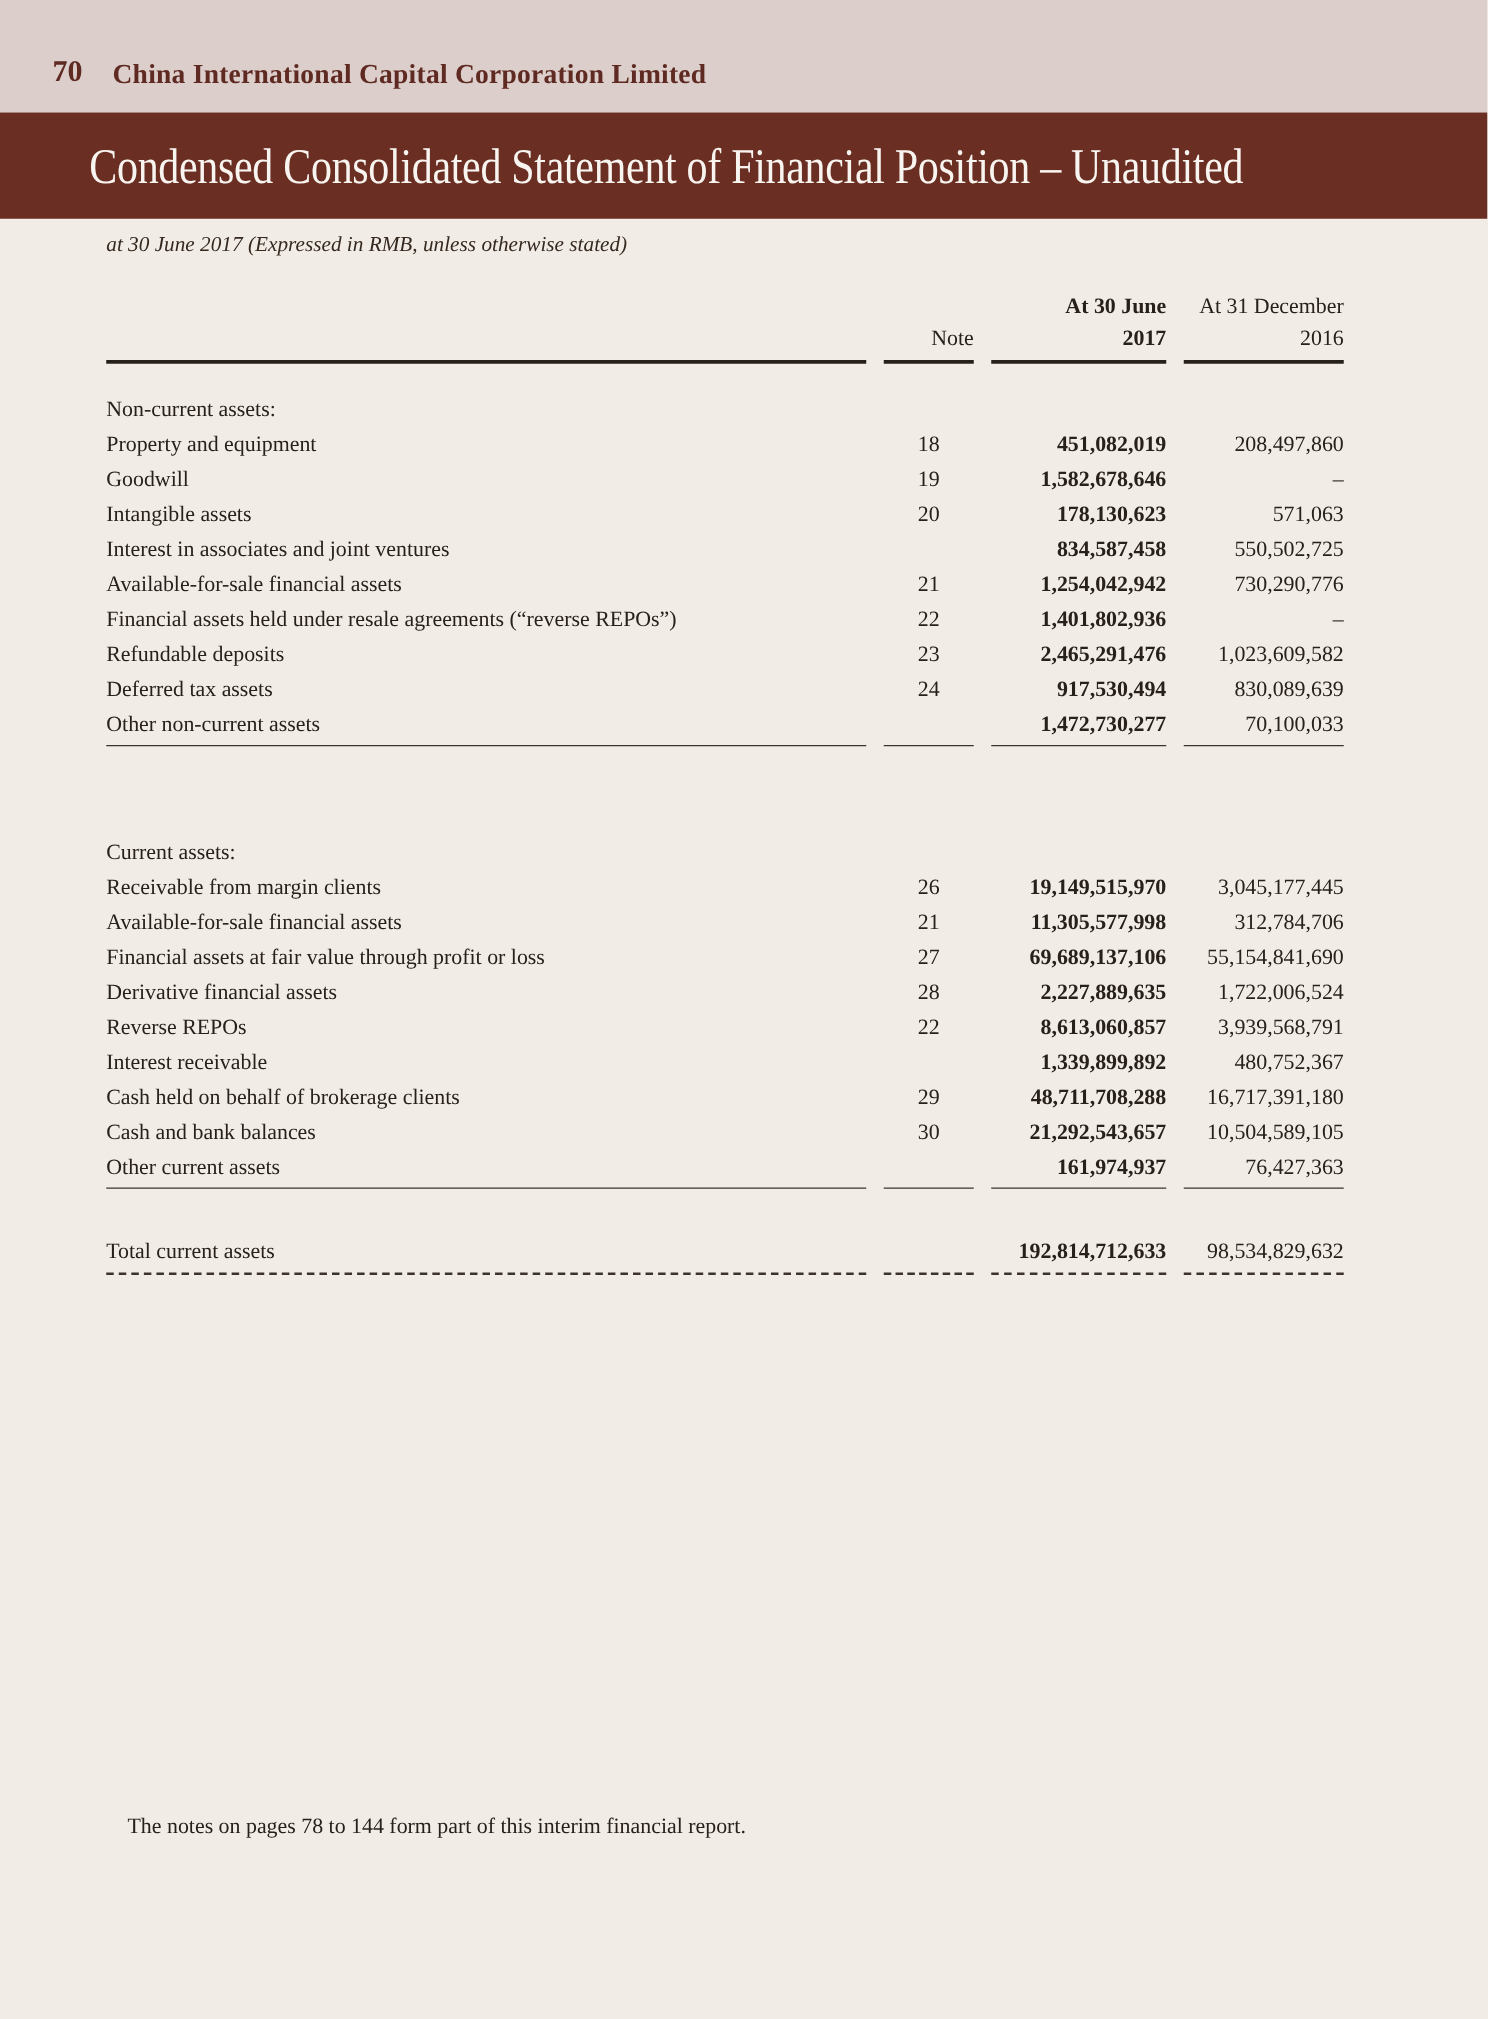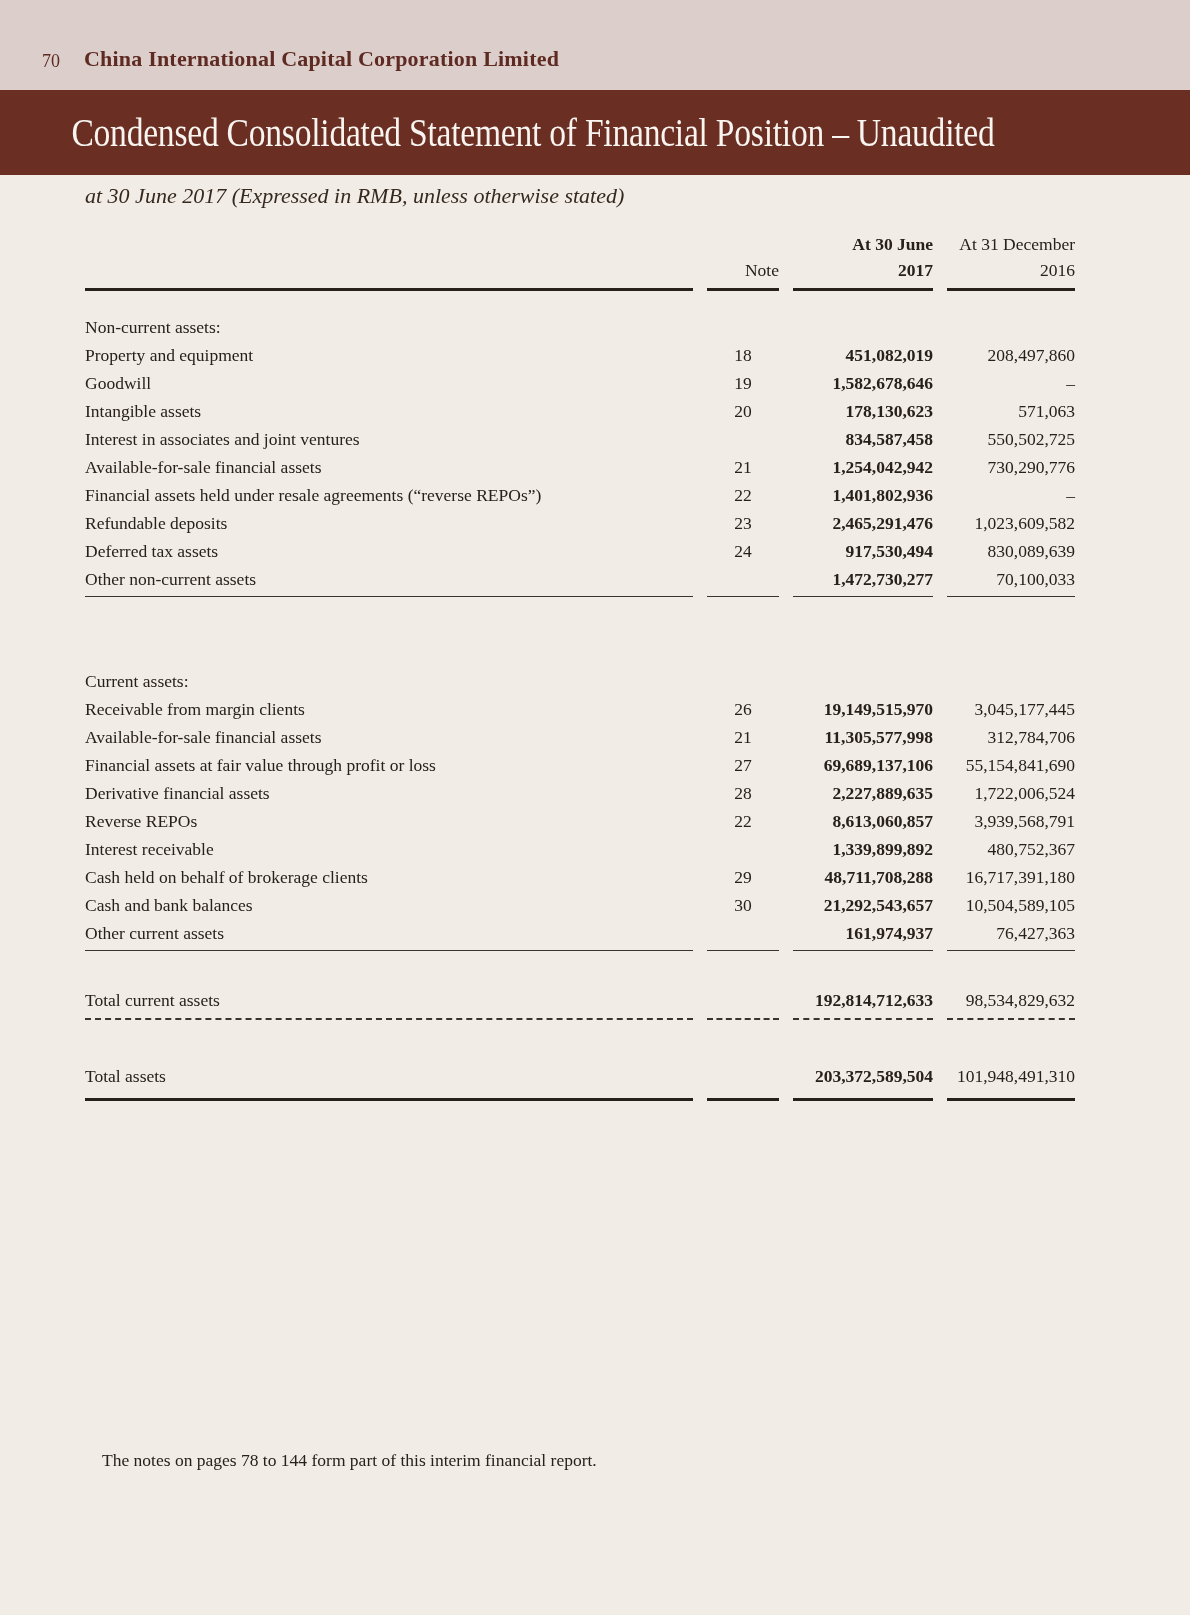--- a/index.html
+++ b/index.html
@@ -22,22 +22,22 @@
   }
   
   .topstrip{
     height:90px;
     background:var(--strip-bg);
     display:flex;
     align-items:flex-end;
     padding:0 0 18px 42px;
   }
   .pagenum{
-    font-size:18px;
-    font-weight:400;
+    font-size:24px;
+    font-weight:700;
     color:var(--maroon-text);
   }
   .company{
     font-size:22px;
     font-weight:700;
     color:var(--maroon-text);
     margin-left:24px;
     letter-spacing:.2px;
   }
   
@@ -51,21 +51,21 @@
     font-size:40px;
     font-weight:500;
     color:var(--band-text);
     padding-left:85px;
     white-space:nowrap;
     transform:scaleX(.84);
     transform-origin:left center;
     letter-spacing:-.3px;
   }
   .subtitle{
-    font-size:22px;
+    font-size:17px;
     font-style:italic;
     color:#35291f;
     margin:9px 0 0 85px;
     line-height:24px;
   }
   
   table{
     border-collapse:separate;
     border-spacing:14px 0;
     table-layout:fixed;
@@ -280,24 +280,18 @@
         </tr>
         <tr class="total">
           <td class="c-label">Total current assets</td>
           <td class="c-note"></td>
           <td class="c-num c-2017">192,814,712,633</td>
           <td class="c-num c-2016">98,534,829,632</td>
         </tr>
         <tr class="spacer">
           <td colspan="4" style="height: 40px;"></td>
         </tr>
-        <tr class="grand">
-          <td class="c-label">Total assets</td>
-          <td class="c-note"></td>
-          <td class="c-num c-2017">203,372,589,504</td>
-          <td class="c-num c-2016">101,948,491,310</td>
-        </tr>
       </tbody>
   </table>
 
   <p class="footnote">The notes on pages 78 to 144 form part of this interim financial report.</p>
 
 </div>
 
 </body></html>

